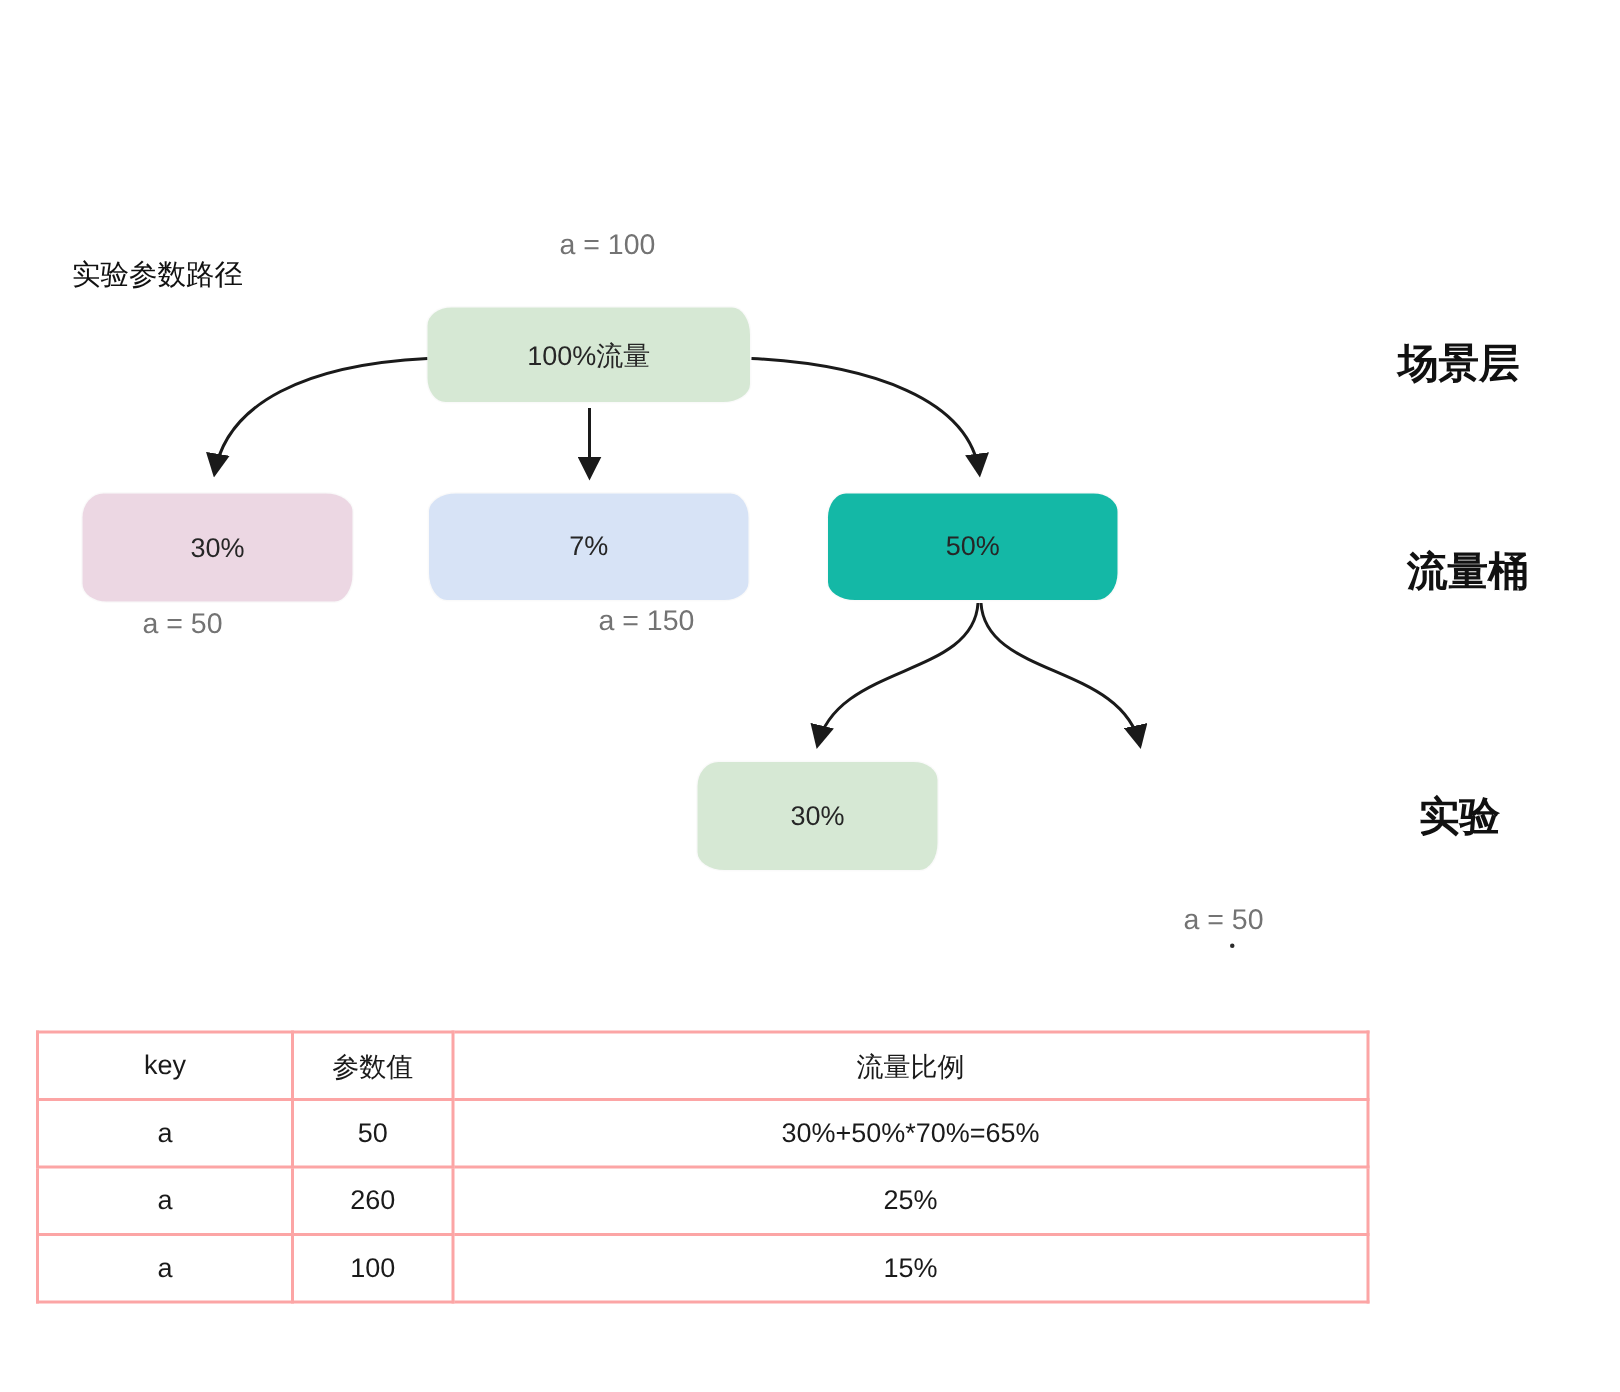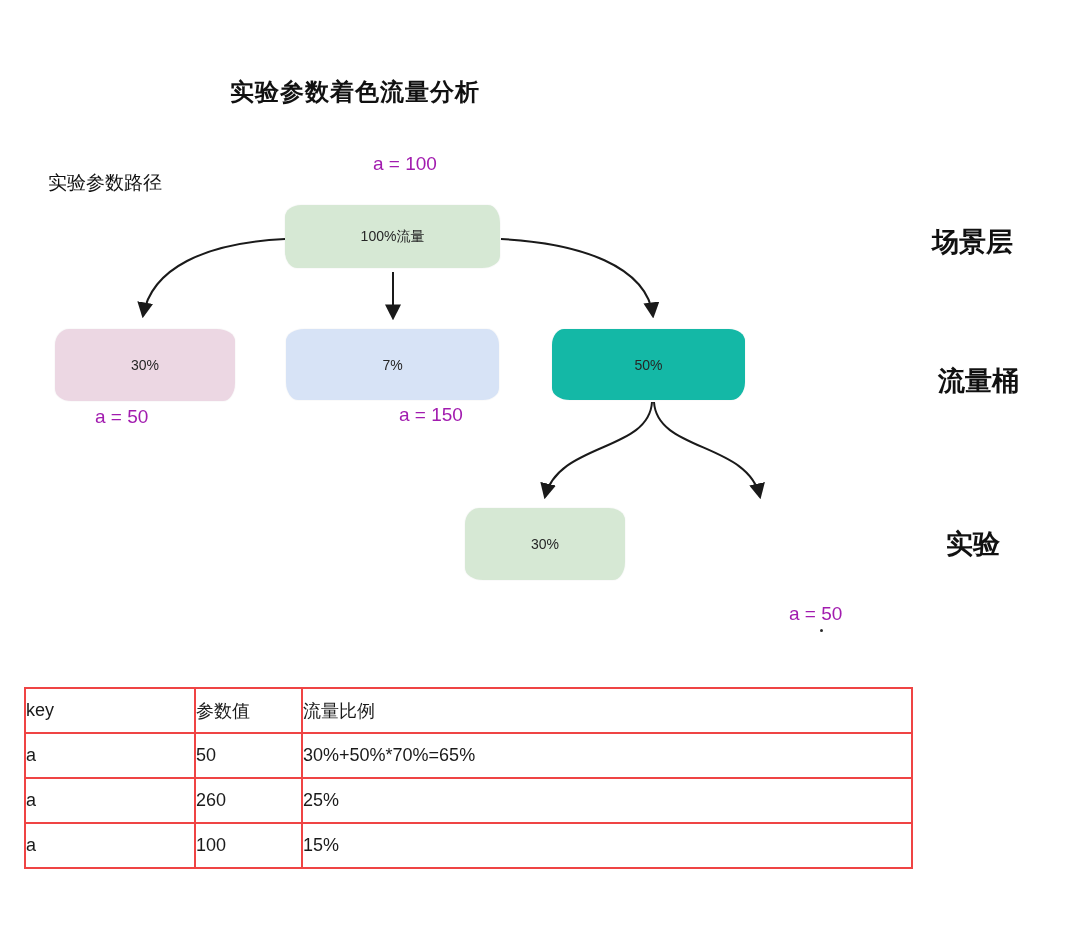--- a/index.html
+++ b/index.html
@@ -14,50 +14,50 @@
   }
   .diagram-title {
     position: absolute; left: 230px; top: 76px;
     font-size: 24px; font-weight: 700; letter-spacing: 1px; color: #111;
   }
   .path-label {
     position: absolute; left: 48px; top: 170px;
     font-size: 19px; font-weight: 400; color: #111;
   }
   .caption {
-    position: absolute; font-size: 19px; color: #a21caf; white-space: nowrap;
+    position: absolute; font-size: 19px; color: #737373; white-space: nowrap;
   }
   .layer-label {
     position: absolute; font-size: 27px; font-weight: 700; color: #111; white-space: nowrap;
   }
   .node {
     position: absolute;
     display: flex; align-items: center; justify-content: center;
-    font-size: 14px; color: #262626;
+    font-size: 18px; color: #262626;
     box-shadow: 0 0 0 1px rgba(0,0,0,0.02);
   }
   .arrows { position: absolute; left: 0; top: 0; width: 1080px; height: 928px; }
   .tiny-dot {
     position: absolute; left: 820px; top: 629px;
     width: 3px; height: 3px; border-radius: 50%; background: #2b2b2b;
   }
   .table-title {
     position: absolute; left: 50px; top: 632px;
     font-size: 22px; font-weight: 700; color: #111;
   }
   table.result-table {
     position: absolute; left: 24px; top: 687px;
     width: 839px; border-collapse: collapse;
     font-size: 18px; color: #1a1a1a;
     table-layout: fixed;
   }
   table.result-table td {
-    border: 2px solid #ef4444;
+    border: 2px solid #fca5a5;
     height: 45px;
-    vertical-align: middle;
+    text-align: center; vertical-align: middle;
     background: #fff;
   }
   .col-key { width: 170px; }
   .col-val { width: 107px; }
   .col-ratio { width: 610px; }
 </style>
 </head>
 <body>
 
 <div class="canvas">
@@ -70,21 +70,20 @@
     </defs>
     <g fill="none" stroke="#1a1a1a" stroke-width="2">
       <path d="M 285 239 C 205 243, 151 268, 143 316" marker-end="url(#arrowhead)"></path>
       <path d="M 393 272 L 393 318" marker-end="url(#arrowhead)"></path>
       <path d="M 501 239 C 580 243, 647 266, 653 316" marker-end="url(#arrowhead)"></path>
       <path d="M 652 402 C 649 452, 558 442, 545 497" marker-end="url(#arrowhead)"></path>
       <path d="M 654 402 C 657 452, 748 442, 760 497" marker-end="url(#arrowhead)"></path>
     </g>
   </svg>
 
-  <div class="diagram-title">实验参数着色流量分析</div>
   <div class="path-label">实验参数路径</div>
   <div class="caption" style="left:373px; top:153px;">a = 100</div>
 
   <div class="node" style="left: 285px; top: 205px; width: 215px; height: 63px; border-radius: 16px 12px 18px / 12px 18px 12px 16px; background: rgb(214, 232, 212);">100%流量</div>
 
   <div class="node" style="left: 55px; top: 329px; width: 180px; height: 72px; border-radius: 14px 18px 12px 16px / 16px 12px 18px; background: rgb(236, 215, 227);">30%</div>
 
   <div class="node" style="left: 286px; top: 329px; width: 213px; height: 71px; border-radius: 18px 12px 16px / 12px 16px 12px 18px; background: rgb(215, 227, 246);">7%</div>
 
   <div class="node" style="left: 552px; top: 329px; width: 193px; height: 71px; border-radius: 12px 16px 14px 18px / 16px 12px 18px; background: #14b8a6;">50%</div>

